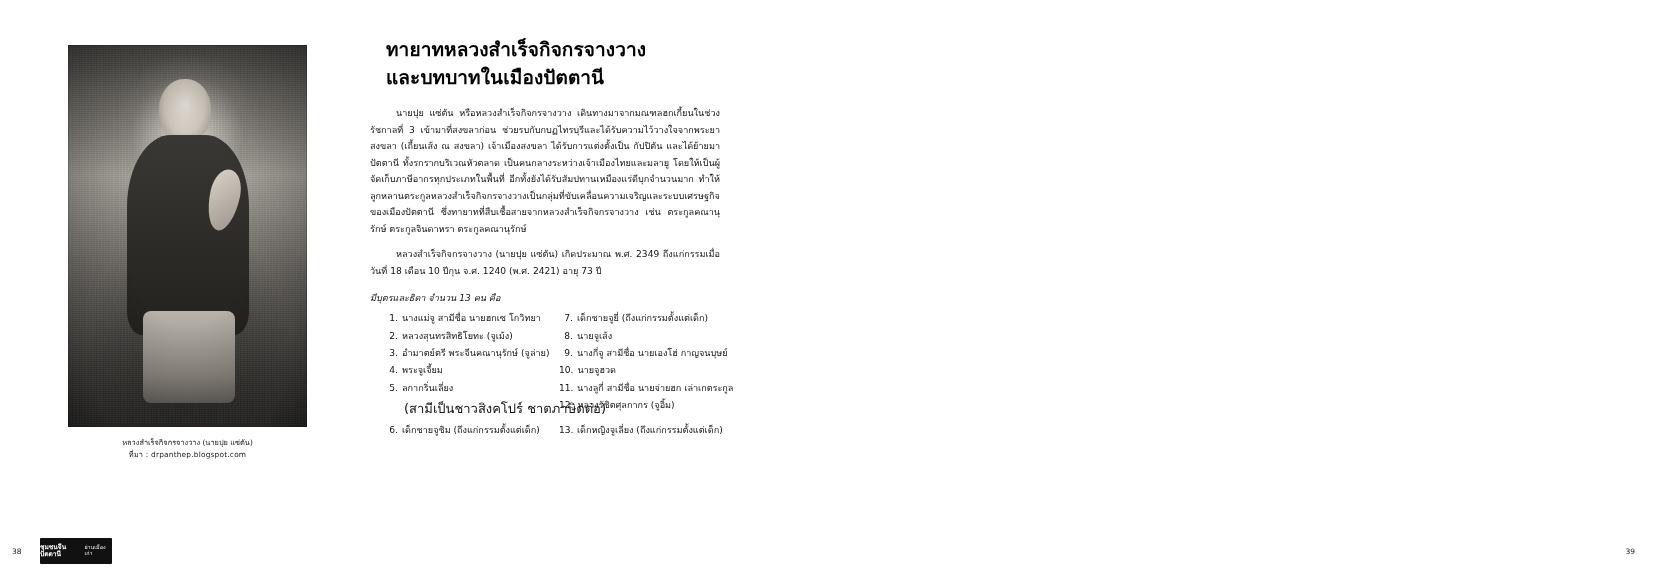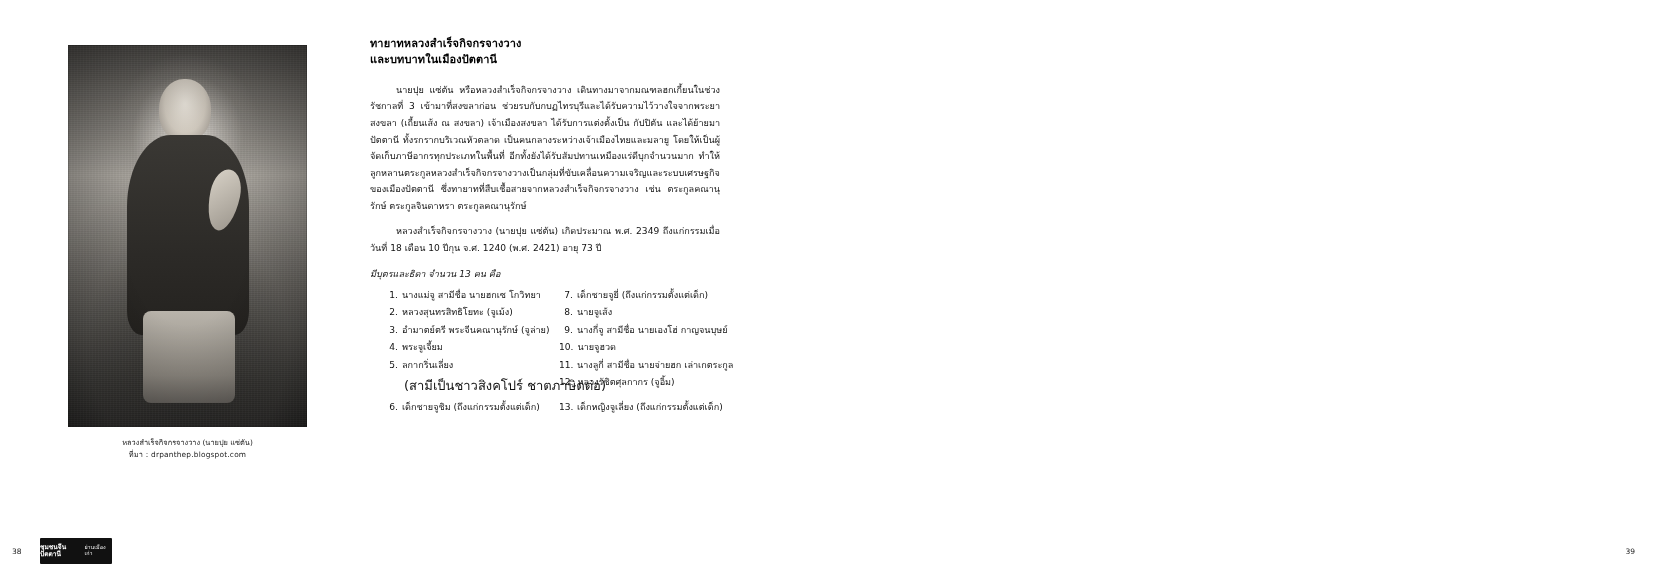--- a/index.html
+++ b/index.html
@@ -73,22 +73,22 @@
   }
 
   
   .col {
     position: absolute;
     font-family: "DejaVu Sans", "Liberation Sans", sans-serif;
   }
   .col-left  { left: 370px; top: 36px; width: 350px; }
 
   h1.heading {
-    margin: 0 0 14px 0;
-    font-size: 11px;
+    margin: 0 0 14px 16px;
+    font-size: 19px;
     font-weight: 700;
     line-height: 1.45;
     letter-spacing: 0.1px;
     color: #000;
     white-space: pre-line;
   }
   p.para {
     margin: 0 0 0 0;
     font-size: 9.1px;
     line-height: 1.82;

